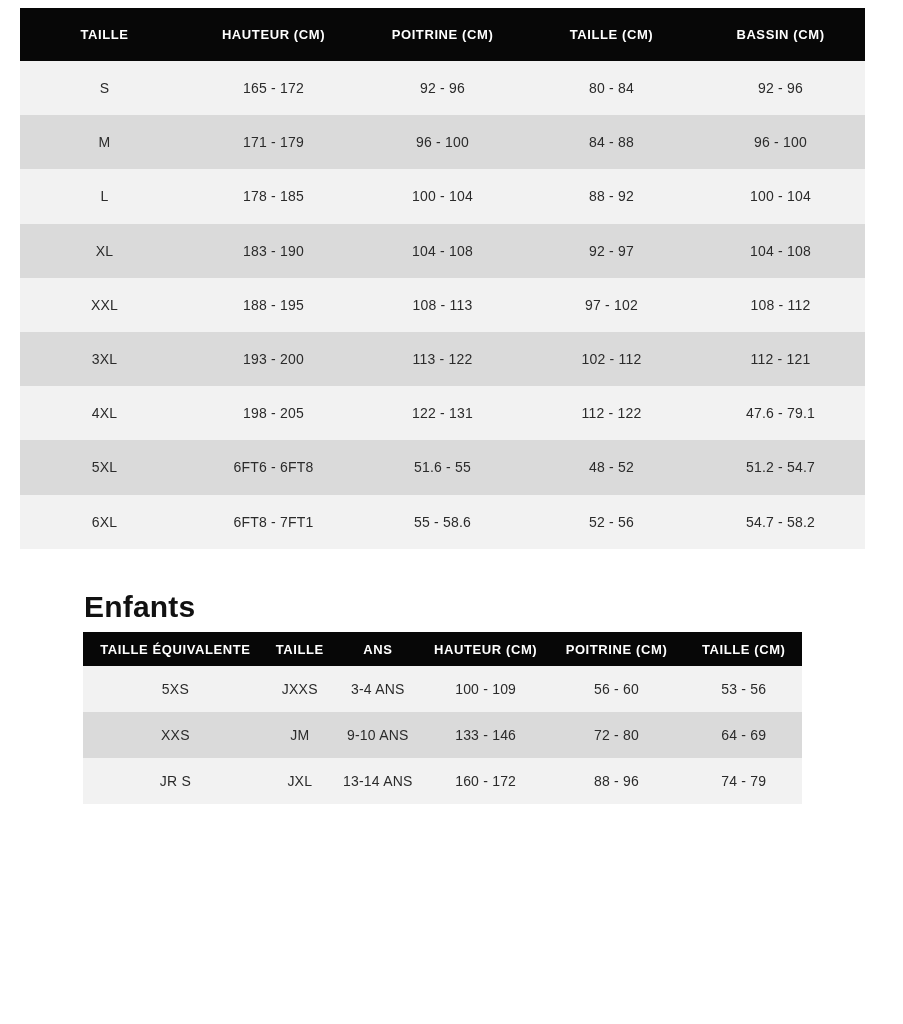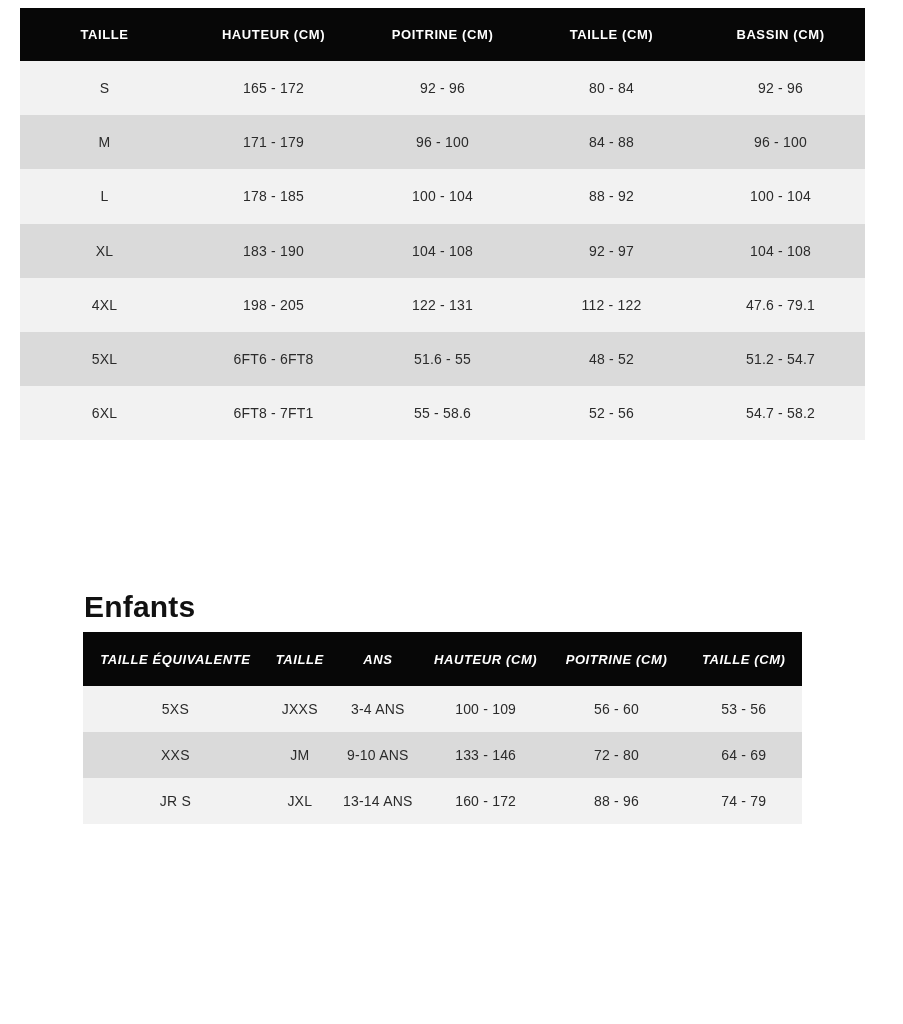--- a/index.html
+++ b/index.html
@@ -24,21 +24,21 @@
     align-items: center;
   }
   .adult .row    { grid-template-columns: repeat(5, 1fr); }
   .children .row { grid-template-columns: 25.7% 8.9% 12.8% 17.2% 19.2% 16.2%; }
 
   .thead {
     background: #070707;
     color: #ffffff;
   }
   .adult .thead    { height: 53px; }
-  .children .thead { height: 54px; font-style: italic; }
+  .children .thead { height: 34px; }
 
   .th {
     text-align: center;
     font-weight: 700;
     font-size: 13px;
     letter-spacing: 0.6px;
     white-space: nowrap;
   }
 
   .adult .trow    { height: 54.2px; }
@@ -103,20 +103,34 @@
         <div class="td">100 - 104</div>
       </div>
       <div class="trow row">
         <div class="td">XL</div>
         <div class="td">183 - 190</div>
         <div class="td">104 - 108</div>
         <div class="td">92 - 97</div>
         <div class="td">104 - 108</div>
       </div>
       <div class="trow row">
+        <div class="td">XXL</div>
+        <div class="td">188 - 195</div>
+        <div class="td">108 - 113</div>
+        <div class="td">97 - 102</div>
+        <div class="td">108 - 112</div>
+      </div>
+      <div class="trow row">
+        <div class="td">3XL</div>
+        <div class="td">193 - 200</div>
+        <div class="td">113 - 122</div>
+        <div class="td">102 - 112</div>
+        <div class="td">112 - 121</div>
+      </div>
+      <div class="trow row">
         <div class="td">4XL</div>
         <div class="td">198 - 205</div>
         <div class="td">122 - 131</div>
         <div class="td">112 - 122</div>
         <div class="td">47.6 - 79.1</div>
       </div>
       <div class="trow row">
         <div class="td">5XL</div>
         <div class="td">6FT6 - 6FT8</div>
         <div class="td">51.6 - 55</div>

